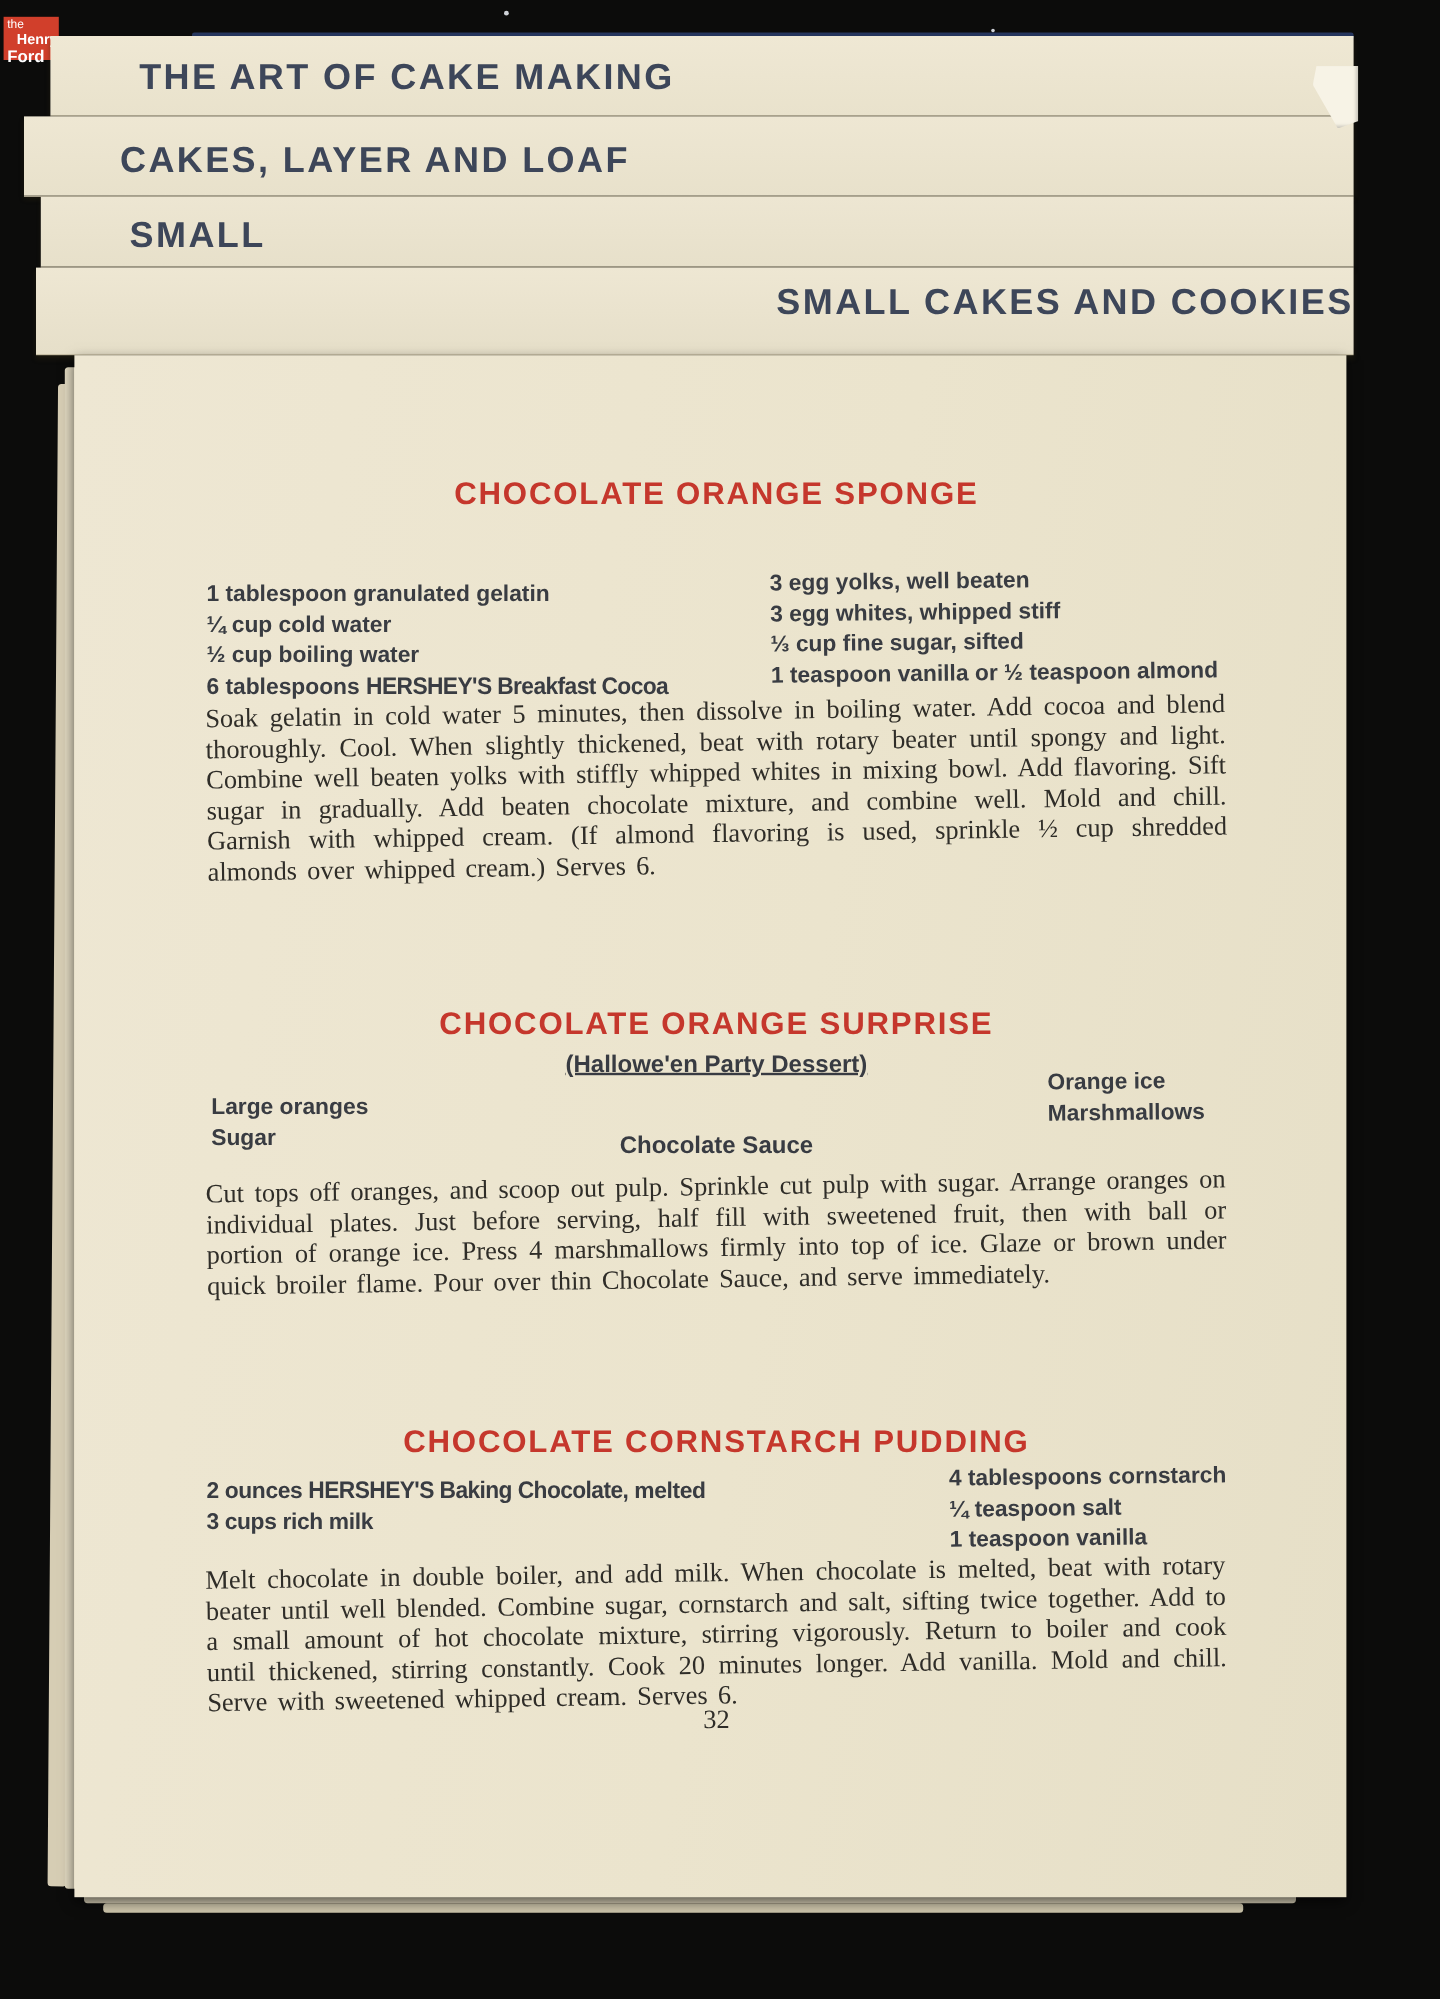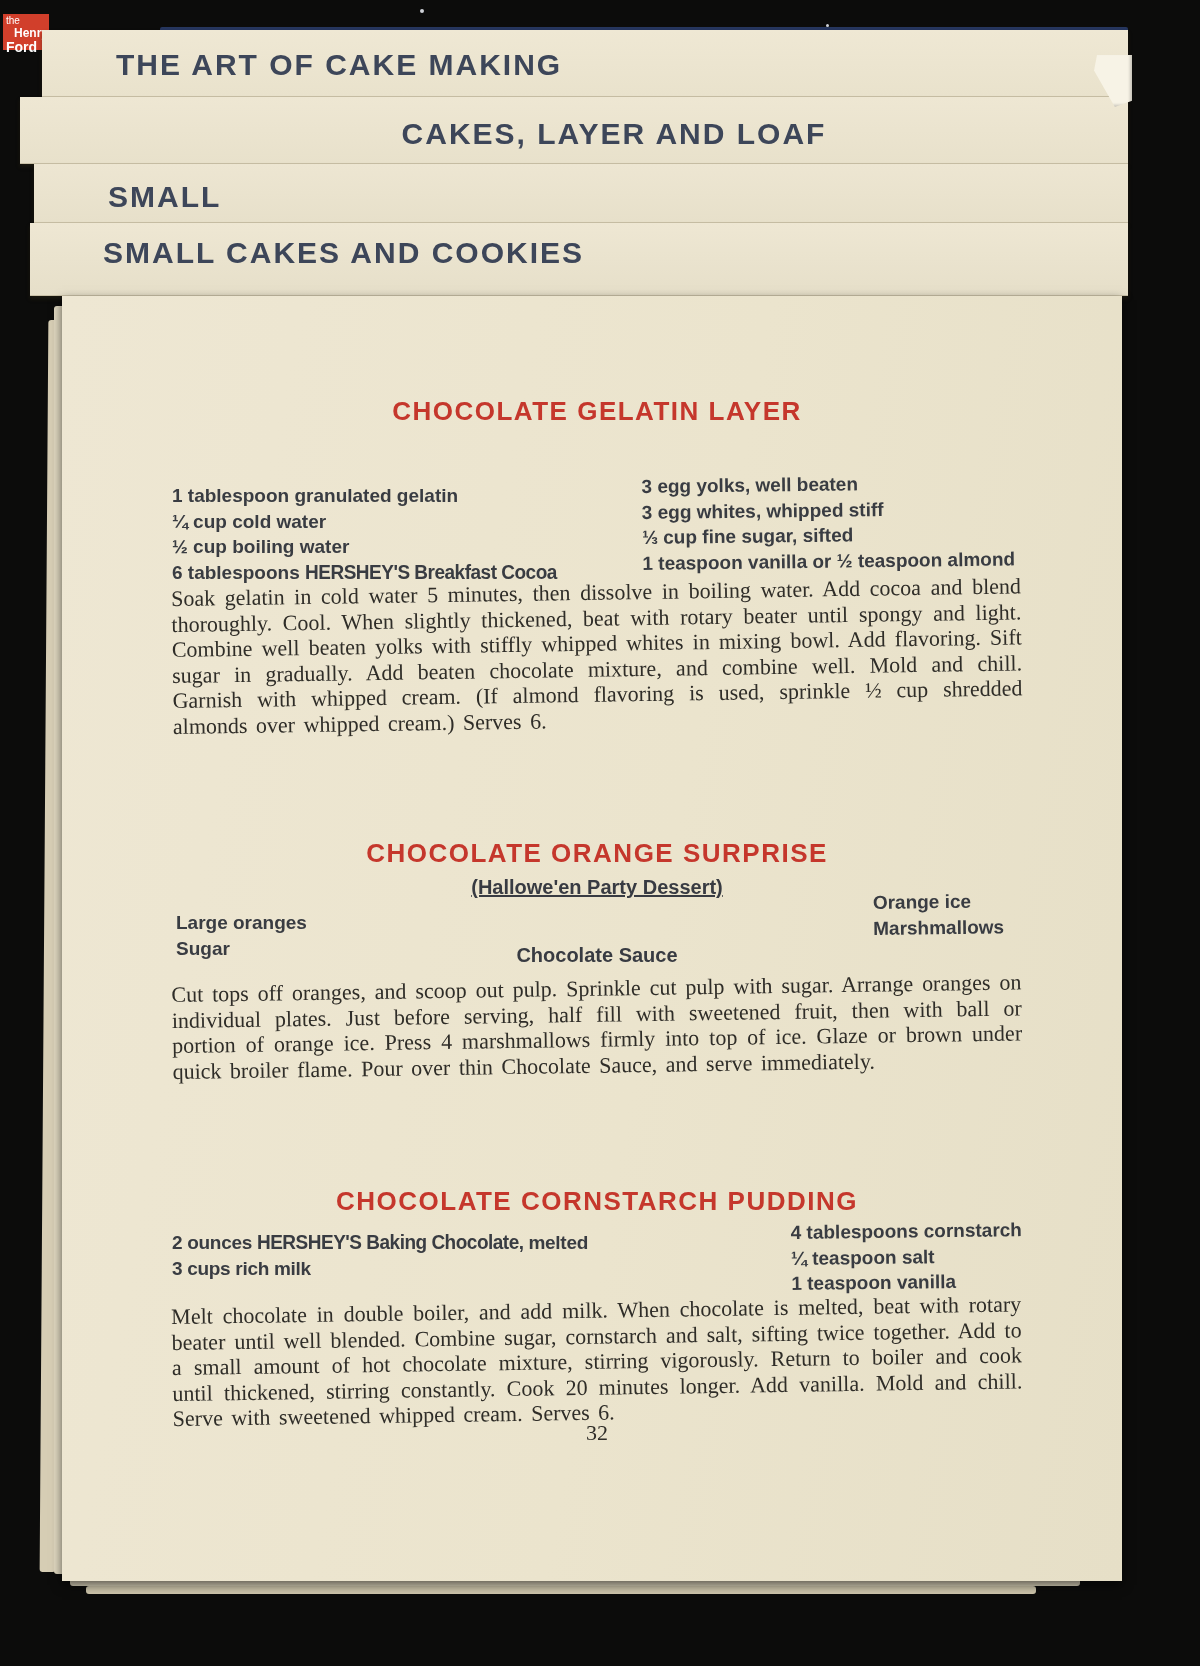--- a/index.html
+++ b/index.html
@@ -33,25 +33,25 @@
     border-bottom:1px solid #c9c0a6;
   }
   .tab-label {
     display:block;
     font-weight:bold; color:#3d4659;
     font-size:30px; letter-spacing:2px;
     white-space:nowrap;
   }
   #tab1 { top:30px;  height:67px; left:42px; background:linear-gradient(180deg,#efe8d4,#e9e2cc); }
   #tab1 .tab-label { padding:18px 0 0 74px; }
-  #tab2 { top:97px;  height:67px; left:20px; background:linear-gradient(180deg,#eee7d3,#e8e1cb);text-align:center; }
+  #tab2 { top:97px;  height:67px; left:20px; background:linear-gradient(180deg,#eee7d3,#e8e1cb); }
   #tab2 .tab-label { padding:20px 0 0 80px; }
   #tab3 { top:164px; height:59px; left:34px; background:linear-gradient(180deg,#ede6d2,#e7e0ca); }
   #tab3 .tab-label { padding:16px 0 0 74px; }
-  #tab4 { top:223px; height:73px; left:30px; background:linear-gradient(180deg,#eee7d3,#e6dfc9); }
+  #tab4 { top:223px; height:73px; left:30px; background:linear-gradient(180deg,#eee7d3,#e6dfc9);text-align:right; }
   #tab4 .tab-label { padding:13px 0 0 73px; }
   .torn-corner {
     position:absolute; right:68px; top:55px; width:38px; height:52px;
     background:#f7f3e6;
     clip-path:polygon(8% 0, 100% 0, 100% 88%, 55% 100%, 0 30%);
     box-shadow:inset -2px -2px 3px rgba(0,0,0,.2);
   }
 
   
   .stack-edge { position:absolute; border-radius:3px; }
@@ -149,21 +149,21 @@
 <div class="torn-corner"></div>
 
 <div class="stack-edge" id="edge-a"></div>
 <div class="stack-edge" id="edge-b"></div>
 <div class="stack-edge" id="edge-c"></div>
 <div class="stack-edge" id="edge-d"></div>
 
 <div class="page">
   <div class="content">
 
-    <h2 class="sec recipe-title" id="r1-title">CHOCOLATE GELATIN LAYER</h2>
+    <h2 class="sec recipe-title" id="r1-title">CHOCOLATE ORANGE SPONGE</h2>
 
     <div class="sec ing-row" id="r1-ing">
       <ul class="ing col-left">
         <li>1 tablespoon granulated gelatin</li>
         <li>¼ cup cold water</li>
         <li>½ cup boiling water</li>
         <li><span>6 tablespoons </span><span class="brand">HERSHEY'S Breakfast Cocoa</span></li>
       </ul>
       <ul class="ing col-right tilt">
         <li>3 egg yolks, well beaten</li>

